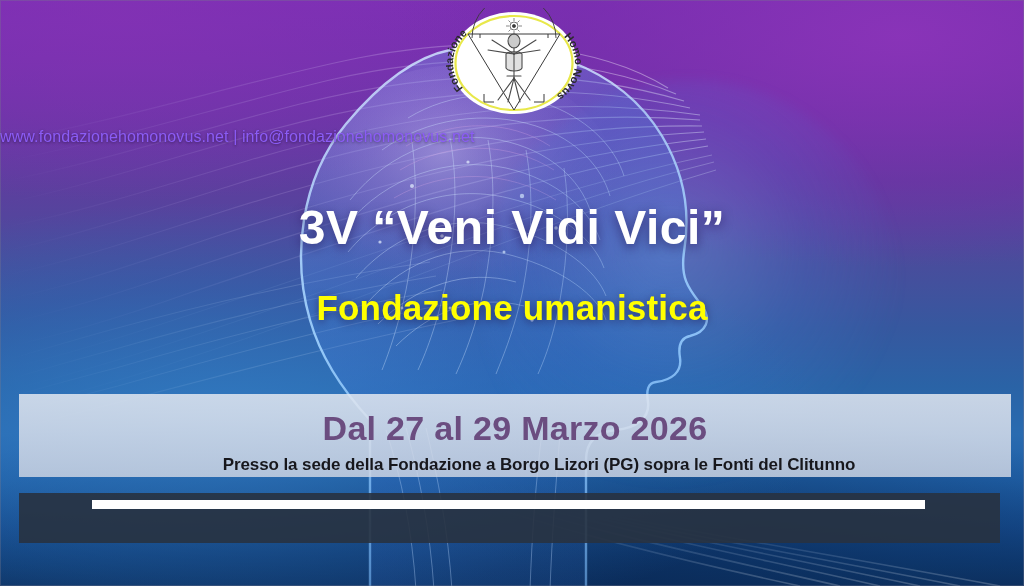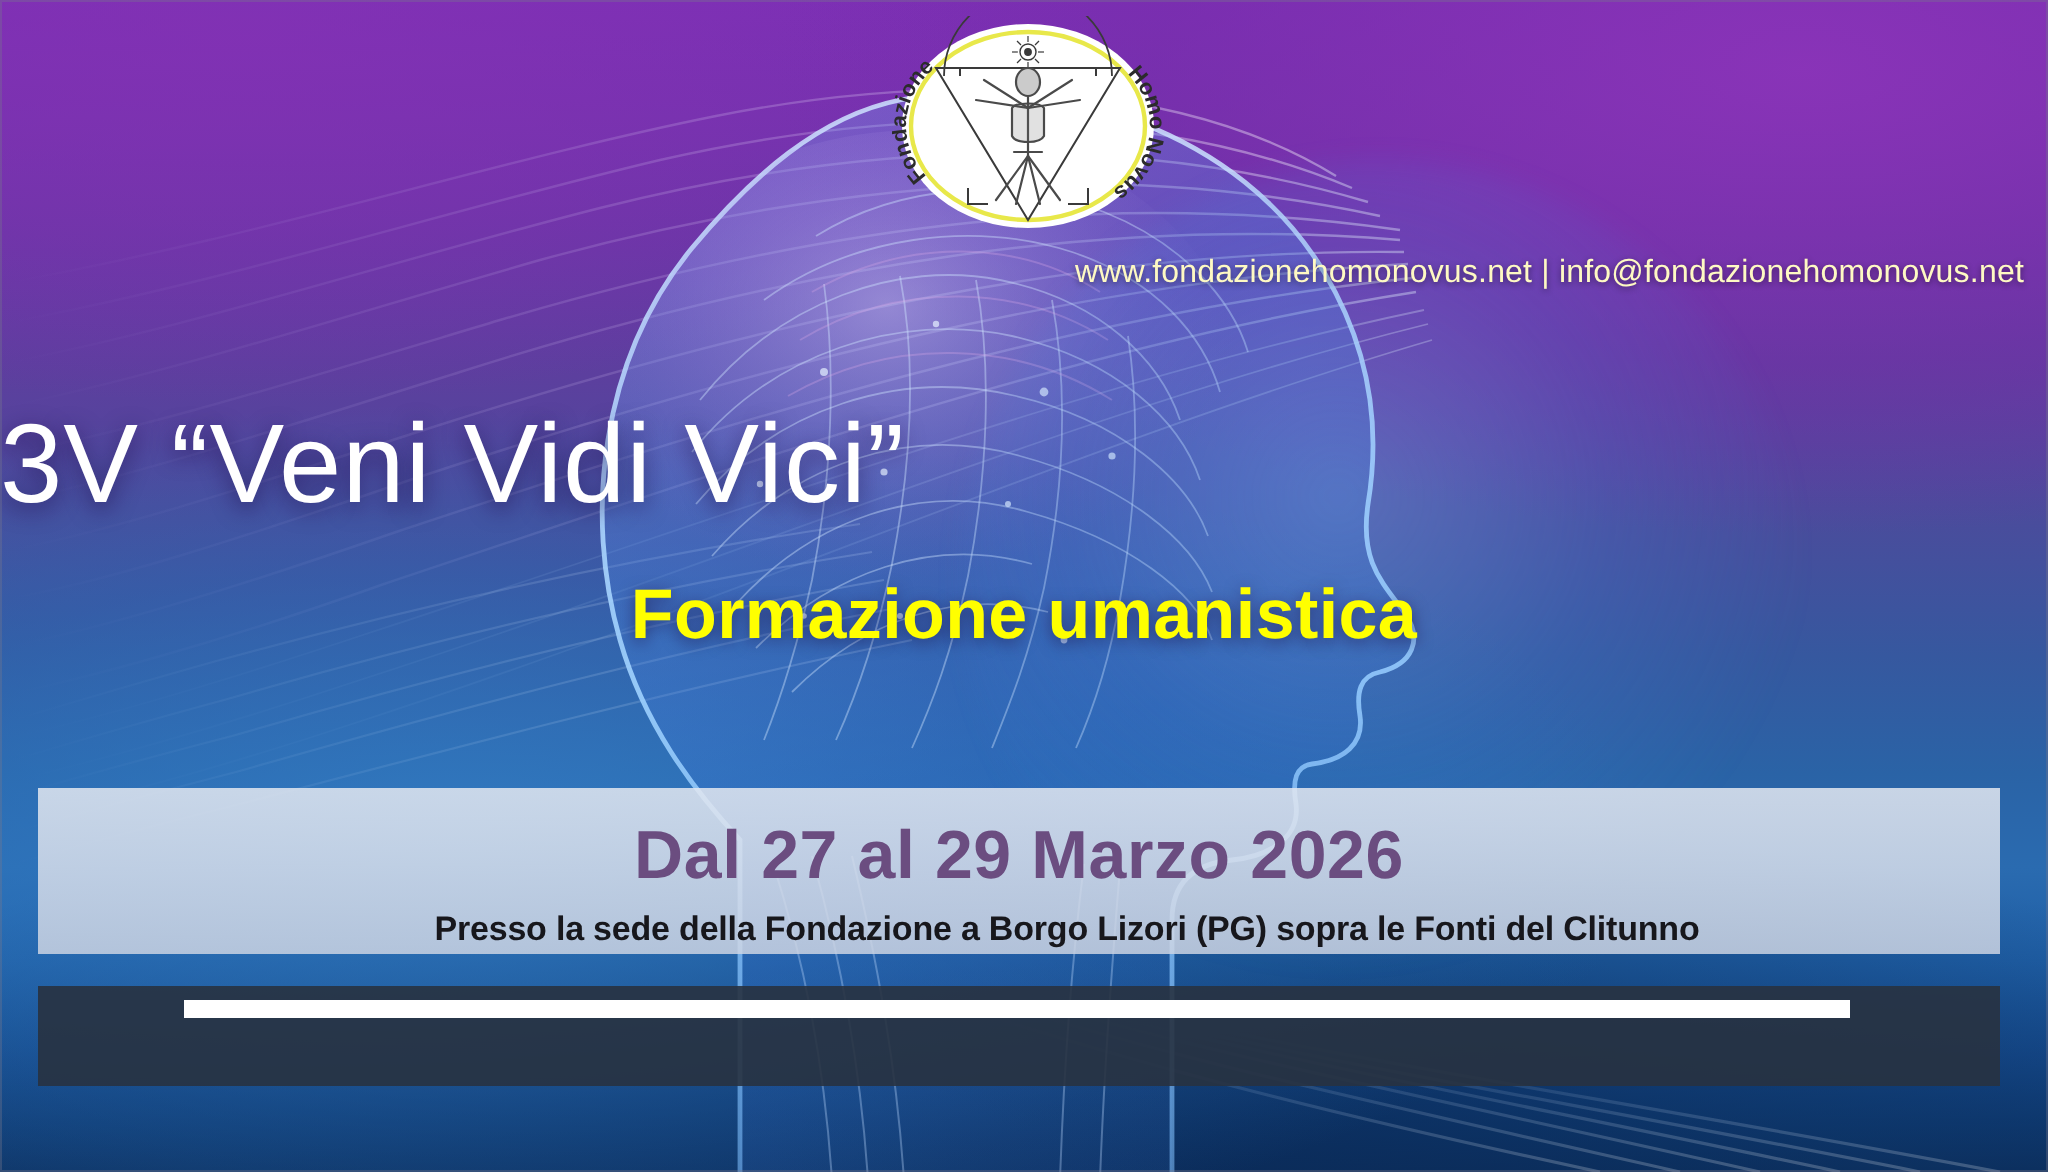--- a/index.html
+++ b/index.html
@@ -89,45 +89,46 @@
     width: 136px;
     height: 110px;
   }
 
   
   .url-line {
     position: absolute;
     left: 0;
     right: 12px;
     top: 128px;
-    text-align: right;
-    color: #fef9c3;
+    text-align: left;
+    color: #8b5cf6;
     font-size: 16px;
     letter-spacing: .1px;
     text-shadow: 0 1px 3px rgba(0,0,0,.45);
     white-space: nowrap;
   }
   .master-word {
     position: absolute;
     left: 0; right: 0;
     top: 165px;
     text-align: center;
     color: #ffffff;
     font-size: 29px;
     font-weight: bold;
     letter-spacing: .5px;
     text-shadow: 0 2px 7px rgba(30,10,70,.55);
   }
   .main-title {
     position: absolute;
     left: 0; right: 0;
     top: 203px;
+    text-align: center;
     color: #ffffff;
-    font-size: 56px;
-    font-weight: normal;
+    font-size: 48px;
+    font-weight: bold;
     letter-spacing: .5px;
     line-height: 1.05;
     text-shadow: 0 3px 11px rgba(30,10,70,.6);
   }
   .sub-title {
     position: absolute;
     left: 0; right: 0;
     top: 288px;
     text-align: center;
     color: #ffff00;
@@ -142,20 +143,21 @@
     position: absolute;
     left: 19px;
     top: 394px;
     width: 981px;
     height: 83px;
     background: linear-gradient(to bottom,
         rgba(226,231,240,.86) 0%,
         rgba(216,222,234,.84) 55%,
         rgba(207,214,228,.83) 100%);
     overflow: hidden;
+    padding-left: 11px;
   }
   .info-panel .date-line {
     position: absolute;
     left: 0; right: 0;
     top: 15px;
     text-align: center;
     color: #6b4d80;
     font-size: 34px;
     font-weight: bold;
     letter-spacing: .3px;
@@ -431,21 +433,21 @@
         </text>
       </g>
     </svg>
   </div>
 
   <div class="url-line">www.fondazionehomonovus.net | info@fondazionehomonovus.net</div>
 
 
   <div class="main-title">3V “Veni Vidi Vici”</div>
 
-  <div class="sub-title">Formazione umanistica</div>
+  <div class="sub-title">Fondazione umanistica</div>
 
   <div class="info-panel">
     <div class="date-line">Dal 27 al 29 Marzo 2026</div>
     <div class="venue-line">Presso la sede della Fondazione a Borgo Lizori (PG) sopra le Fonti del Clitunno</div>
   </div>
 
   <div class="dark-bar"></div>
   <div class="white-rule"></div>
 
   <div class="frame"></div>

